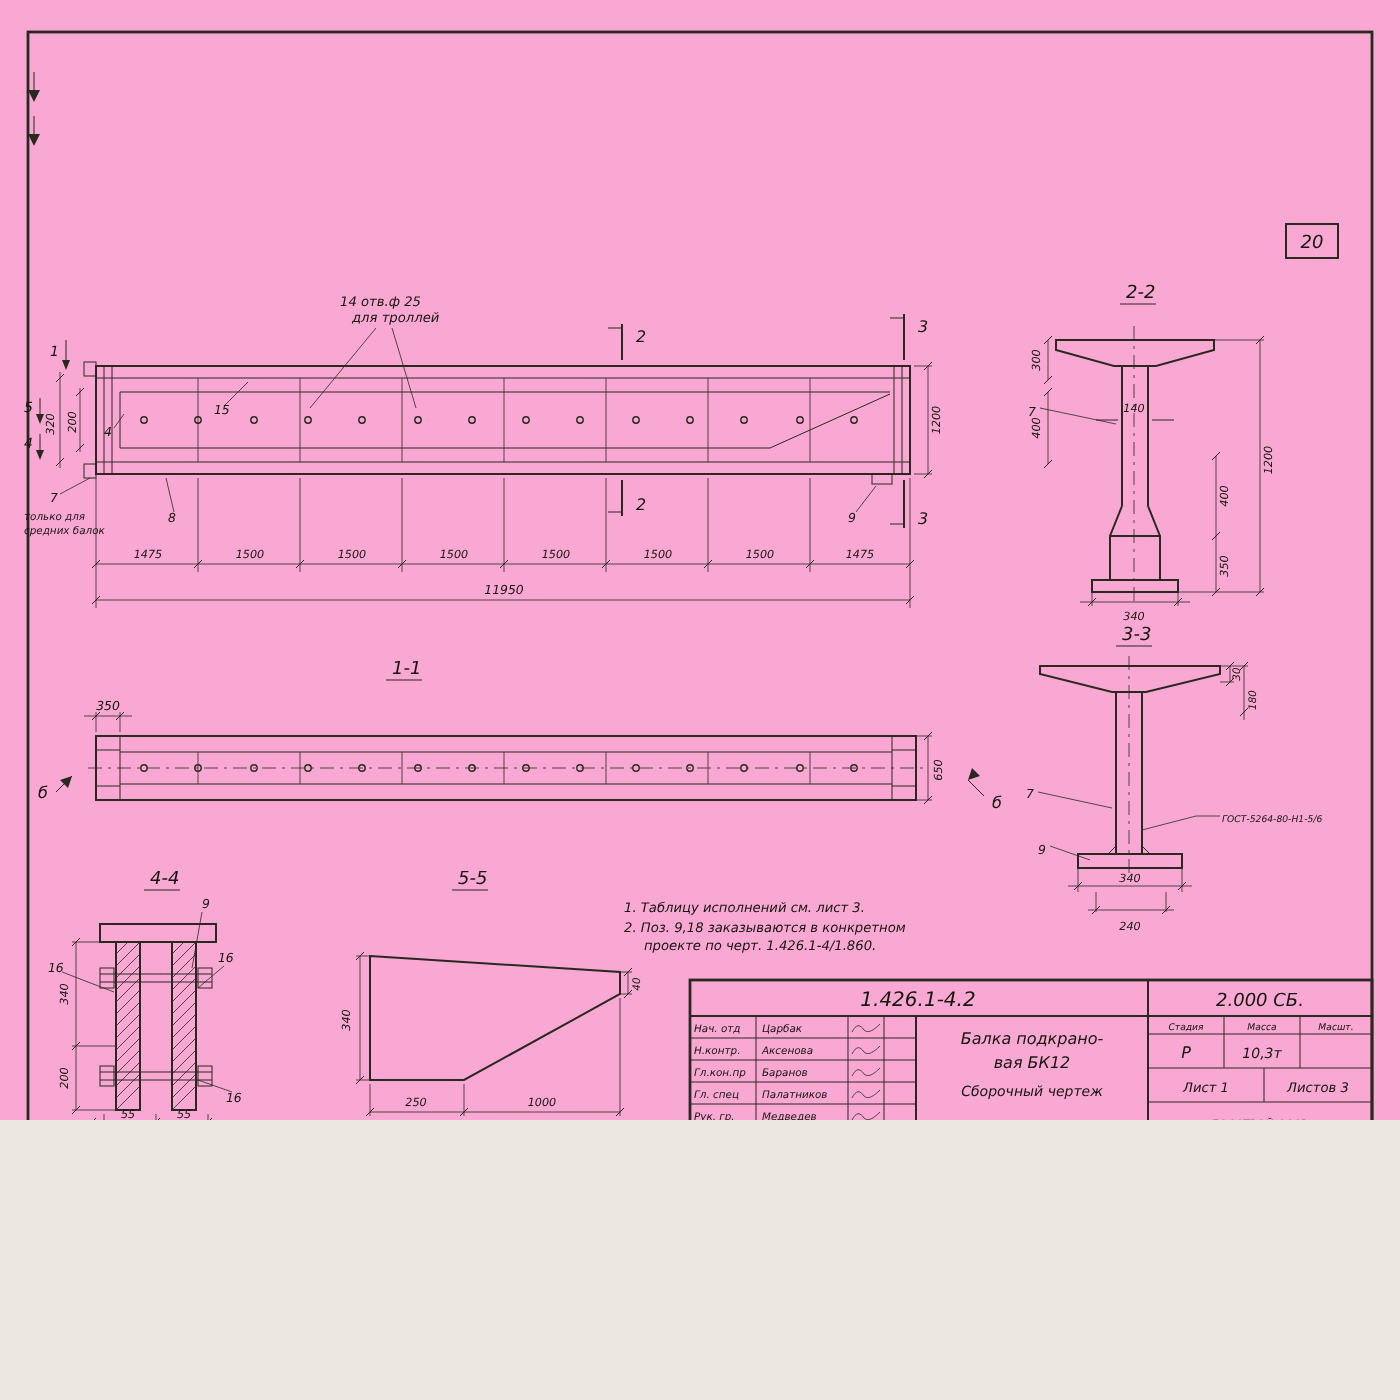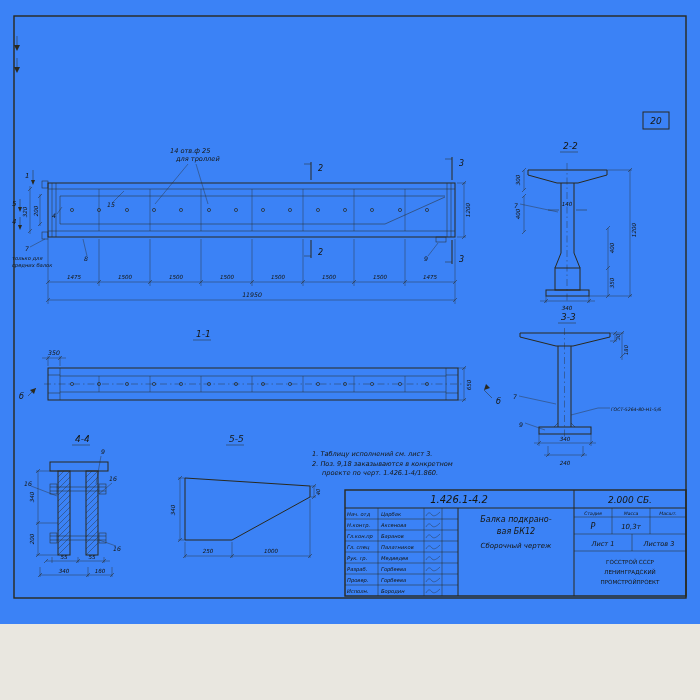--- a/index.html
+++ b/index.html
@@ -1,16 +1,16 @@
 <!DOCTYPE html>
 <html><head>
 <meta charset="utf-8">
 <style>
   html,body{margin:0;padding:0;background:#e9e7e0;}
-  .sheet{position:relative;width:700px;height:624px;background:#3b82f6;overflow:hidden;}
+  .sheet{position:relative;width:700px;height:560px;background:#f9a8d4;overflow:hidden;}
   svg{display:block;}
   .ln{stroke:#2a291f;fill:none;stroke-width:.7;stroke-linecap:butt;}
   .sw14{stroke-width:1.4}.sw1{stroke-width:1}.sw05{stroke-width:.5}.sw04{stroke-width:.4}
   .fillb{fill:#2a291f;stroke:none}
   .dash{stroke-dasharray:7 3 1.5 3;stroke-width:.4}
   text{fill:#16150e;font-family:"DejaVu Sans",sans-serif;font-style:italic;}
   .rm{font-style:normal}
   .mid{text-anchor:middle}
   .f45{font-size:4.6px}.f5{font-size:5.2px}.f55{font-size:5.6px}.f6{font-size:6.2px}
   .f65{font-size:6.6px}.f7{font-size:7px}.f8{font-size:8px}.f9{font-size:9px}.f10{font-size:10px}

